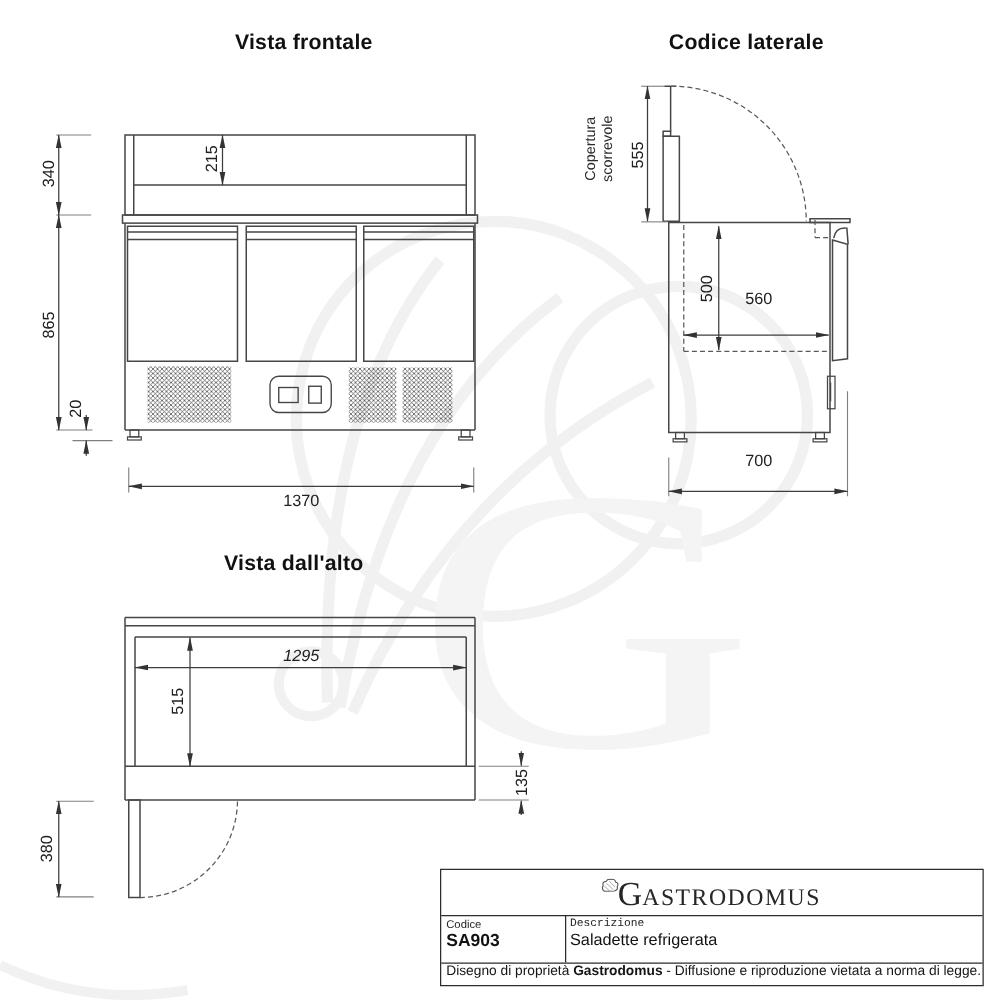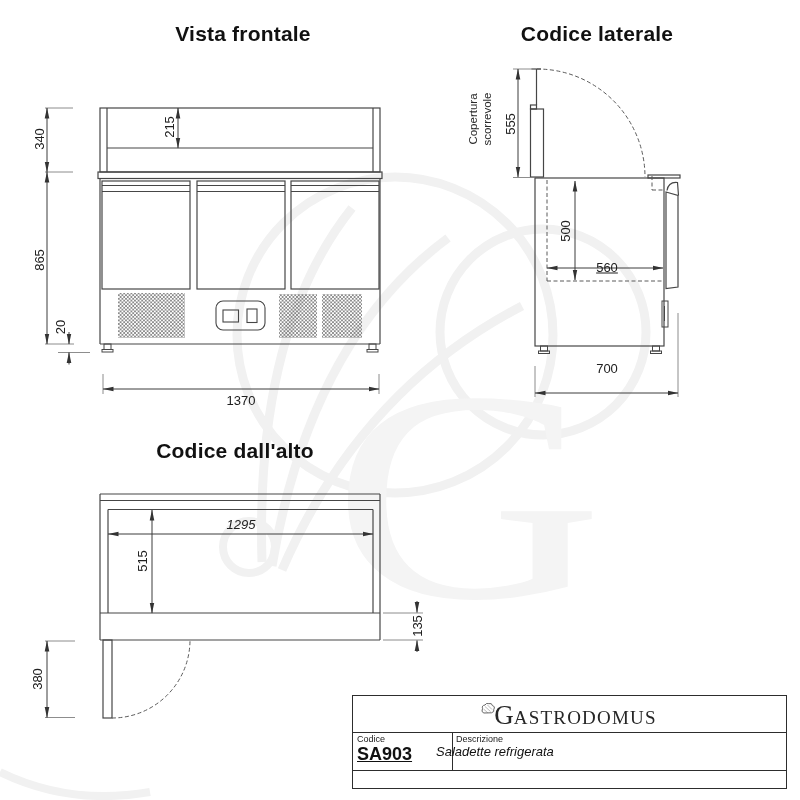--- a/index.html
+++ b/index.html
@@ -1,37 +1,37 @@
 <!DOCTYPE html>
 <html><head>
 <meta charset="utf-8">
 <style>
   html,body{margin:0;padding:0;background:#fff;}
   .canvas{position:relative;width:800px;height:800px;background:#ffffff;overflow:hidden;
           font-family:"Liberation Sans",sans-serif;color:#1c1c1c;}
   svg.draw{position:absolute;left:0;top:0;}
-  .view-title{position:absolute;transform:translate(-50%,-50%);font-size:21px;font-weight:bold;
+  .view-title{position:absolute;transform:translate(-50%,-50%);font-size:17px;font-weight:bold;
               color:#111;white-space:nowrap;letter-spacing:.2px;}
   .lbl{position:absolute;transform:translate(-50%,-50%);font-size:13px;color:#202020;white-space:nowrap;line-height:1;}
   .lbl.v{transform:translate(-50%,-50%) rotate(-90deg);}
   .lbl.bg{background:#fff;padding:0 1px;}
   .cover-lbl{position:absolute;transform:translate(-50%,-50%) rotate(-90deg);font-size:11.5px;color:#2a2a2a;
              text-align:center;line-height:1.25;white-space:nowrap;}
   
   .tblock{position:absolute;left:352px;top:695px;width:433px;height:92px;border:1.4px solid #2d2d2d;background:transparent;}
   .tb-line-h{position:absolute;left:0;right:0;border-top:1px solid #2d2d2d;}
   .tb-line-v{position:absolute;border-left:1px solid #2d2d2d;}
   .logo{position:absolute;left:352px;top:702px;width:433px;text-align:center;white-space:nowrap;
         font-family:"Liberation Serif",serif;color:#262626;}
   .logo .big-g{font-size:27px;line-height:1;}
   .logo .rest{font-size:19px;letter-spacing:1.2px;}
   .logo .hat{position:relative;top:-7px;margin-right:-3px;}
   .cell-label{position:absolute;font-size:9px;color:#222;text-align:center;}
   .cell-value{position:absolute;font-size:13px;color:#111;}
-  .cell-value.b{font-weight:bold;font-size:18px;text-decoration:underline;}
+  .cell-value.b{font-weight:bold;font-size:14px;}
   .footer-note{position:absolute;left:357px;top:771px;width:426px;font-size:11px;color:#151515;white-space:nowrap;}
   .footer-note b{font-weight:bold;}
 </style>
 </head>
 <body>
 
 <div class="canvas">
 
   <svg class="draw" width="800" height="800" viewBox="0 0 800 800">
     <defs>
@@ -180,35 +180,35 @@
         <line x1="152" y1="510" x2="152" y2="613" marker-start="url(#ar)" marker-end="url(#ar)"></line>
         <line x1="417" y1="601" x2="417" y2="612.5" marker-end="url(#ar)"></line>
         <line x1="417" y1="652" x2="417" y2="640.5" marker-end="url(#ar)"></line>
         <line x1="47" y1="641" x2="47" y2="717.5" marker-start="url(#ar)" marker-end="url(#ar)"></line>
       </g>
     </g>
   </svg>
 
   <div class="view-title" style="left:243px;top:34px;">Vista frontale</div>
   <div class="view-title" style="left:597px;top:34px;">Codice laterale</div>
-  <div class="view-title" style="left:235px;top:451px;">Codice dall'alto</div>
+  <div class="view-title" style="left:235px;top:451px;">Vista dall'alto</div>
 
   <div class="lbl v" style="left:39px;top:139px;">340</div>
   <div class="lbl v" style="left:169px;top:127px;">215</div>
   <div class="lbl v" style="left:39px;top:260px;">865</div>
   <div class="lbl v" style="left:60px;top:327px;">20</div>
   <div class="lbl" style="left:241px;top:400px;">1370</div>
 
   <div class="cover-lbl" style="left:480px;top:119px;">
     <span>Copertura</span><br>
     <span>scorrevole</span>
   </div>
   <div class="lbl v" style="left:510px;top:124px;">555</div>
   <div class="lbl v" style="left:565px;top:231px;">500</div>
-  <div class="lbl" style="left:607px;top:267px;text-decoration:underline;">560</div>
+  <div class="lbl" style="left:607px;top:239px;">560</div>
   <div class="lbl" style="left:607px;top:368px;">700</div>
 
   <div class="lbl" style="left:241px;top:524px;font-style:italic;">1295</div>
   <div class="lbl v" style="left:142px;top:561px;">515</div>
   <div class="lbl v bg" style="left:417px;top:626px;">135</div>
   <div class="lbl v" style="left:37px;top:679px;">380</div>
 
   <div class="tblock">
     <div class="tb-line-h" style="top:36px;"></div>
     <div class="tb-line-h" style="top:73.5px;"></div>
@@ -217,17 +217,18 @@
 
   <div class="logo">
     <svg class="hat" width="17" height="15" viewBox="0 0 17 15">
       <path d="M3.5,11 Q1,9.5 2.5,6.5 Q1.5,3.5 5,3 Q6,0.8 8.8,1.6 Q12,0.8 12.4,3.6 Q15.4,4.4 13.8,7.4 Q14.6,10 11.5,10.8 Z" fill="#fefefe" stroke="#555" stroke-width="0.9"></path>
       <path d="M5,4.5 L10.5,9.5 M7.5,3 L12,7.5 M3.5,7 L8,11" stroke="#777" stroke-width="0.5" fill="none"></path>
     </svg><span class="big-g">G</span><span class="rest">ASTRODOMUS</span>
   </div>
 
   <div class="cell-label" style="left:357px;top:734px;">Codice</div>
   <div class="cell-value b" style="left:357px;top:744px;">SA903</div>
-  <div class="cell-label" style="left:456px;top:734px;">Descrizione</div>
-  <div class="cell-value" style="left:436px;top:744px;font-style:italic;">Saladette refrigerata</div>
-
+  <div class="cell-label" style="left:456px;top:734px;font-family:Liberation Mono, monospace;">Descrizione</div>
+  <div class="cell-value" style="left:456px;top:744px;">Saladette refrigerata</div>
+
+  <div class="footer-note"><span>Disegno di proprietà </span><b>Gastrodomus</b><span> - Diffusione e riproduzione vietata a norma di legge.</span></div>
 
 </div>
 
 </body></html>

